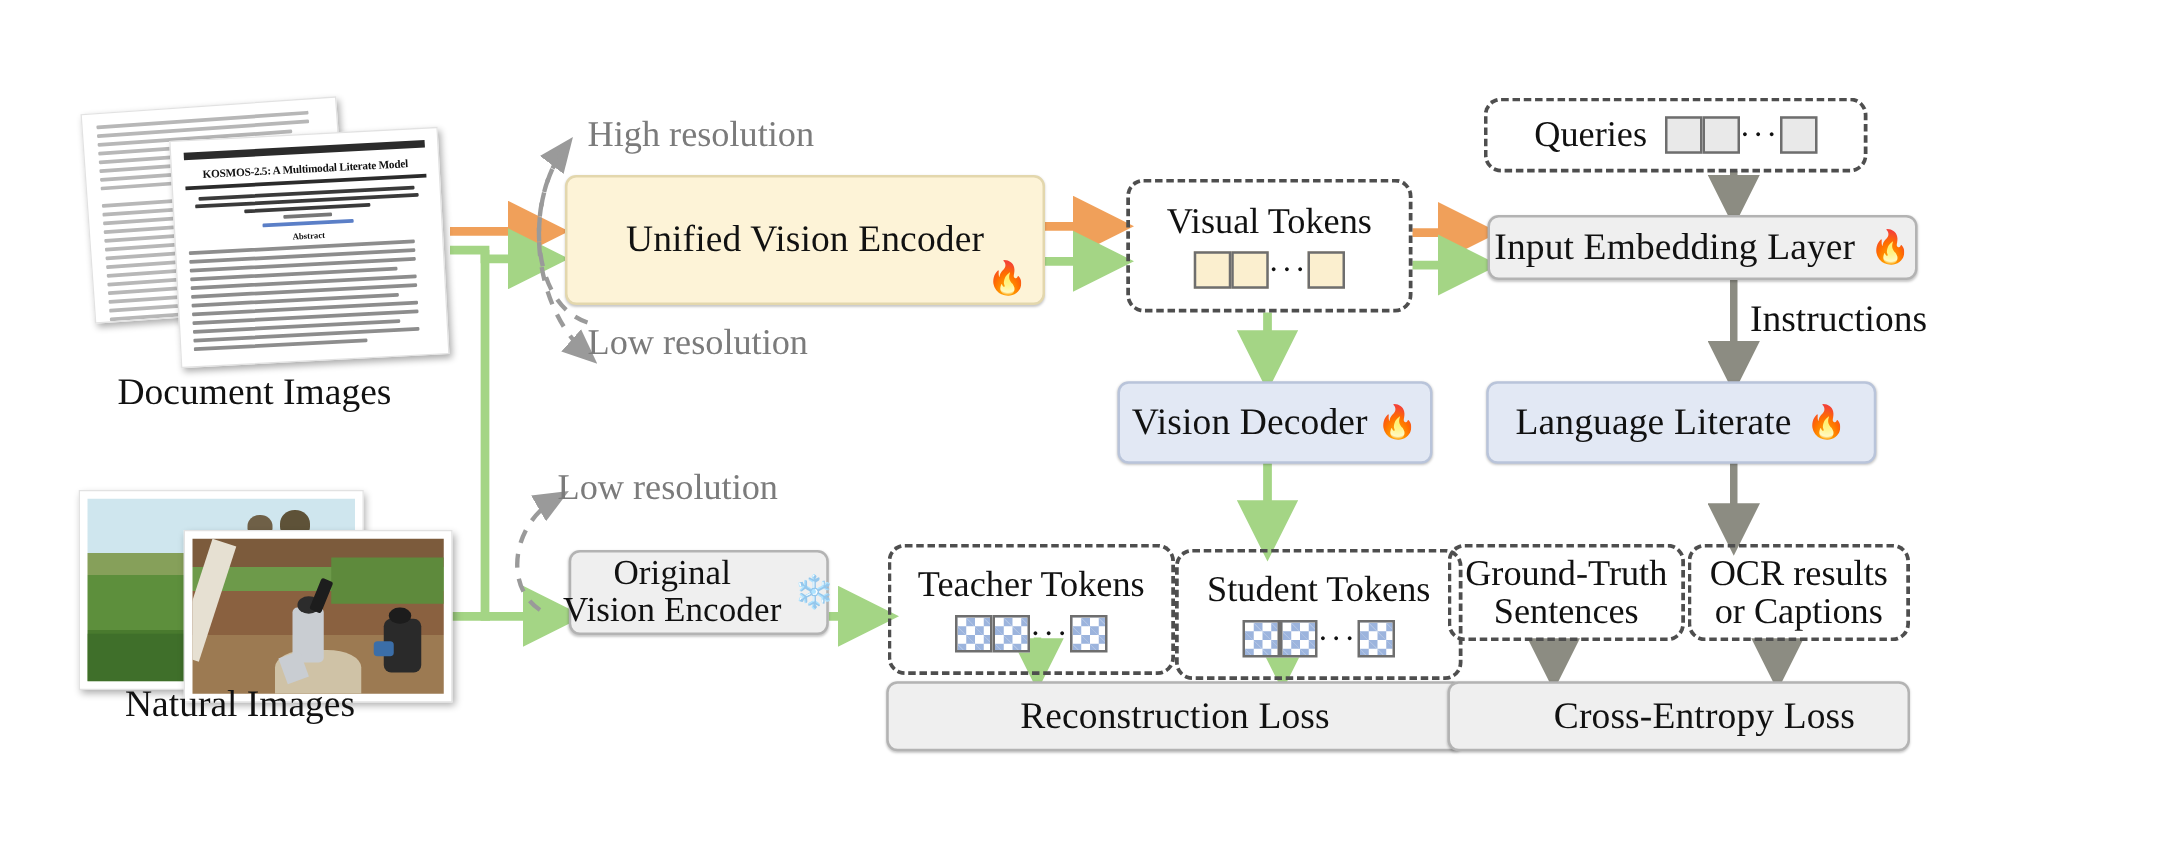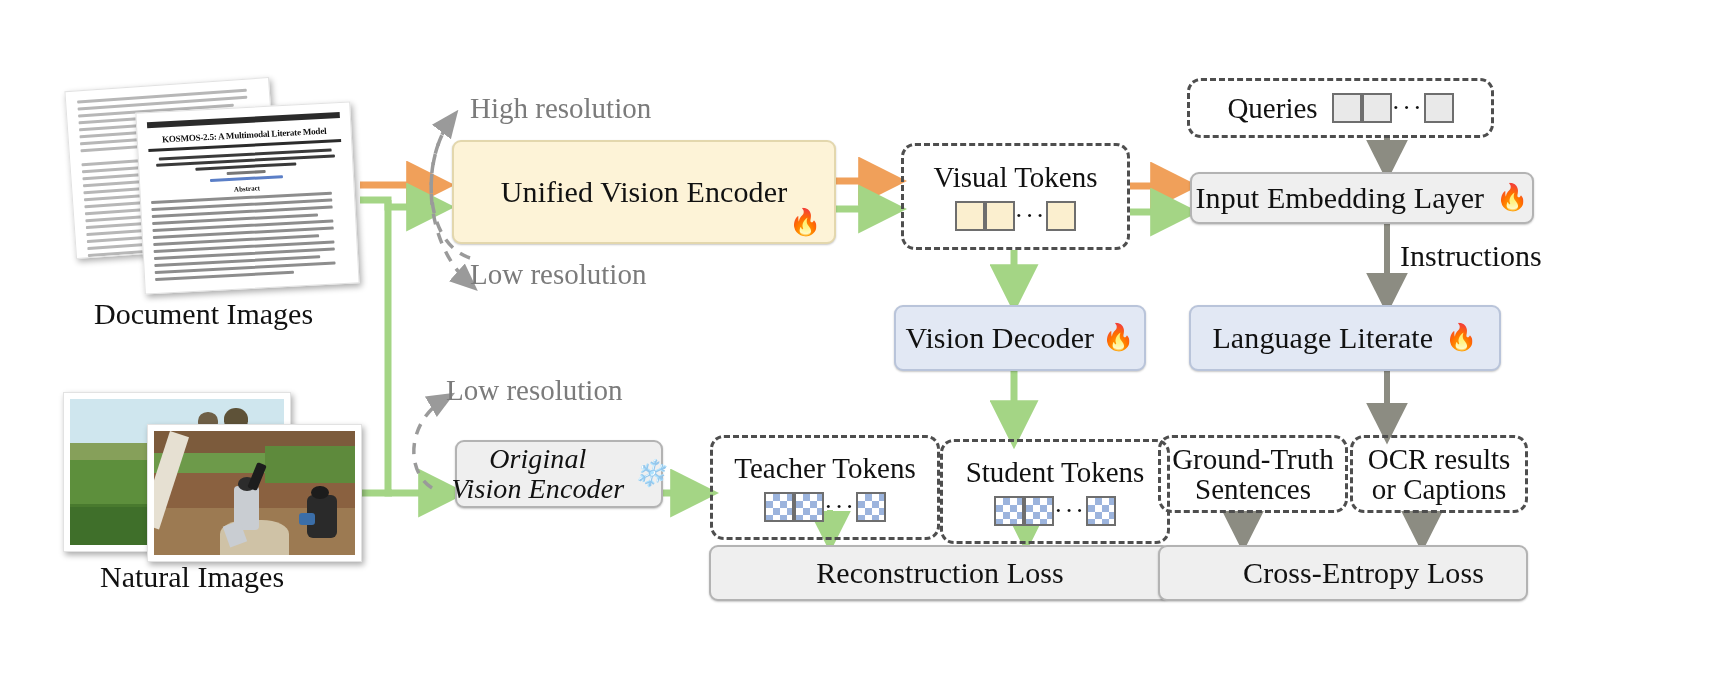--- a/index.html
+++ b/index.html
@@ -204,21 +204,21 @@
       <div class="abs" style="left:42%;top:37%;width:9%;height:11%;background:#2c2c2c;border-radius:50%;"></div>
       <div class="abs" style="left:49%;top:26%;width:5%;height:22%;background:#1d1d1d;transform:rotate(22deg);border-radius:2px;"></div>
       <div class="abs" style="left:36%;top:74%;width:9%;height:18%;background:#c9cdd2;transform:rotate(-20deg);"></div>
 
       <div class="abs" style="left:76%;top:52%;width:15%;height:34%;background:#2a2a2a;border-radius:6px;"></div>
       <div class="abs" style="left:78%;top:44%;width:9%;height:11%;background:#1c1c1c;border-radius:50%;"></div>
       <div class="abs" style="left:72%;top:66%;width:8%;height:10%;background:#3b6ea8;border-radius:3px;"></div>
     </div>
   </div>
 
-  <div class="abs caption" style="left:100px;top:560px;">Natural Images</div>
+  <div class="abs caption" style="left:100px;top:547px;">Natural Images</div>
 
   <div class="abs graytext" style="left:470px;top:92px;">High resolution</div>
   <div class="abs graytext" style="left:470px;top:258px;">Low resolution</div>
   <div class="abs graytext" style="left:446px;top:374px;">Low resolution</div>
 
   <div class="abs solidbox box-cream" style="left:452px;top:140px;width:384px;height:104px;">
     <span class="boxlabel">Unified Vision Encoder</span>
     <span class="flame abs" style="right:12px;bottom:6px;">🔥</span>
   </div>
 
@@ -252,21 +252,21 @@
   <div class="abs solidbox box-blue" style="left:894px;top:305px;width:252px;height:66px;">
     <span class="boxlabel">Vision Decoder</span>
     <span class="flame" style="margin-left:8px;">🔥</span>
   </div>
 
   <div class="abs solidbox box-blue" style="left:1189px;top:305px;width:312px;height:66px;">
     <span class="boxlabel">Language Literate</span>
     <span class="flame" style="margin-left:12px;">🔥</span>
   </div>
 
-  <div class="abs solidbox box-gray" style="left:455px;top:440px;width:208px;height:68px;font-style:italic;">
+  <div class="abs solidbox box-gray" style="left:455px;top:440px;width:208px;height:68px;">
     <span class="boxlabel" style="text-align:center;line-height:1.08;font-size:28px;">
       <span>Original</span><br>
       <span>Vision Encoder</span>
     </span>
     <span class="snow" style="margin-left:10px;">❄️</span>
   </div>
 
   <div class="abs dashbox" style="left:710px;top:435px;width:230px;height:105px;">
     <span class="dlabel">Teacher Tokens</span>
     <div class="tokrow" style="margin-top:8px;">

